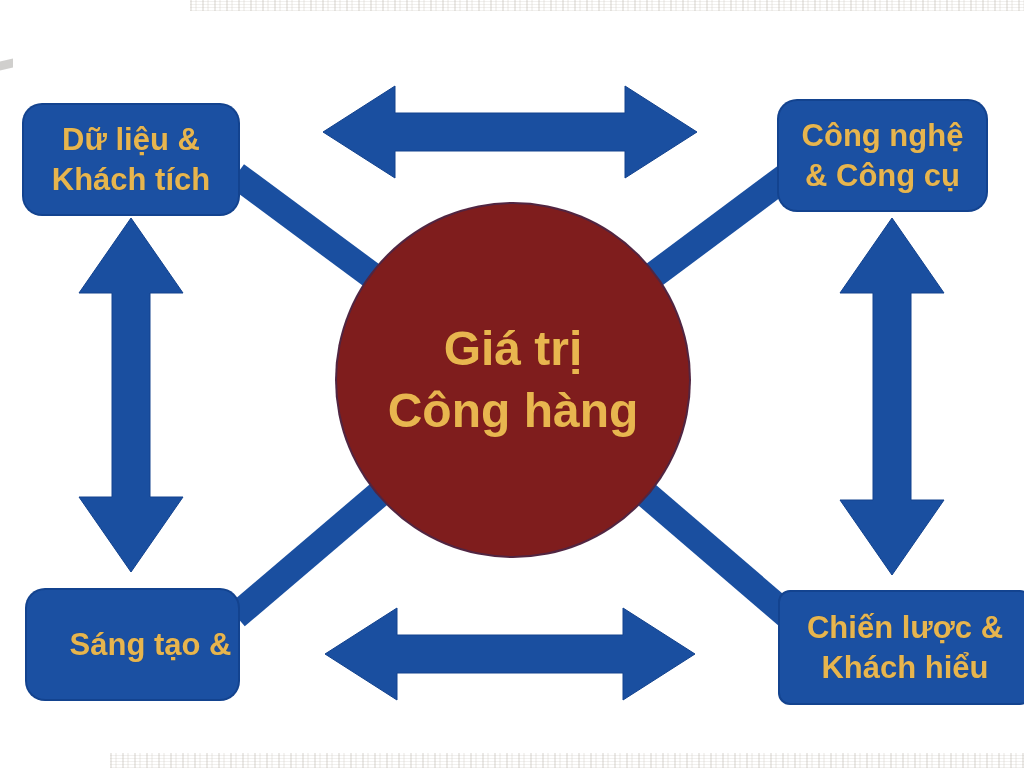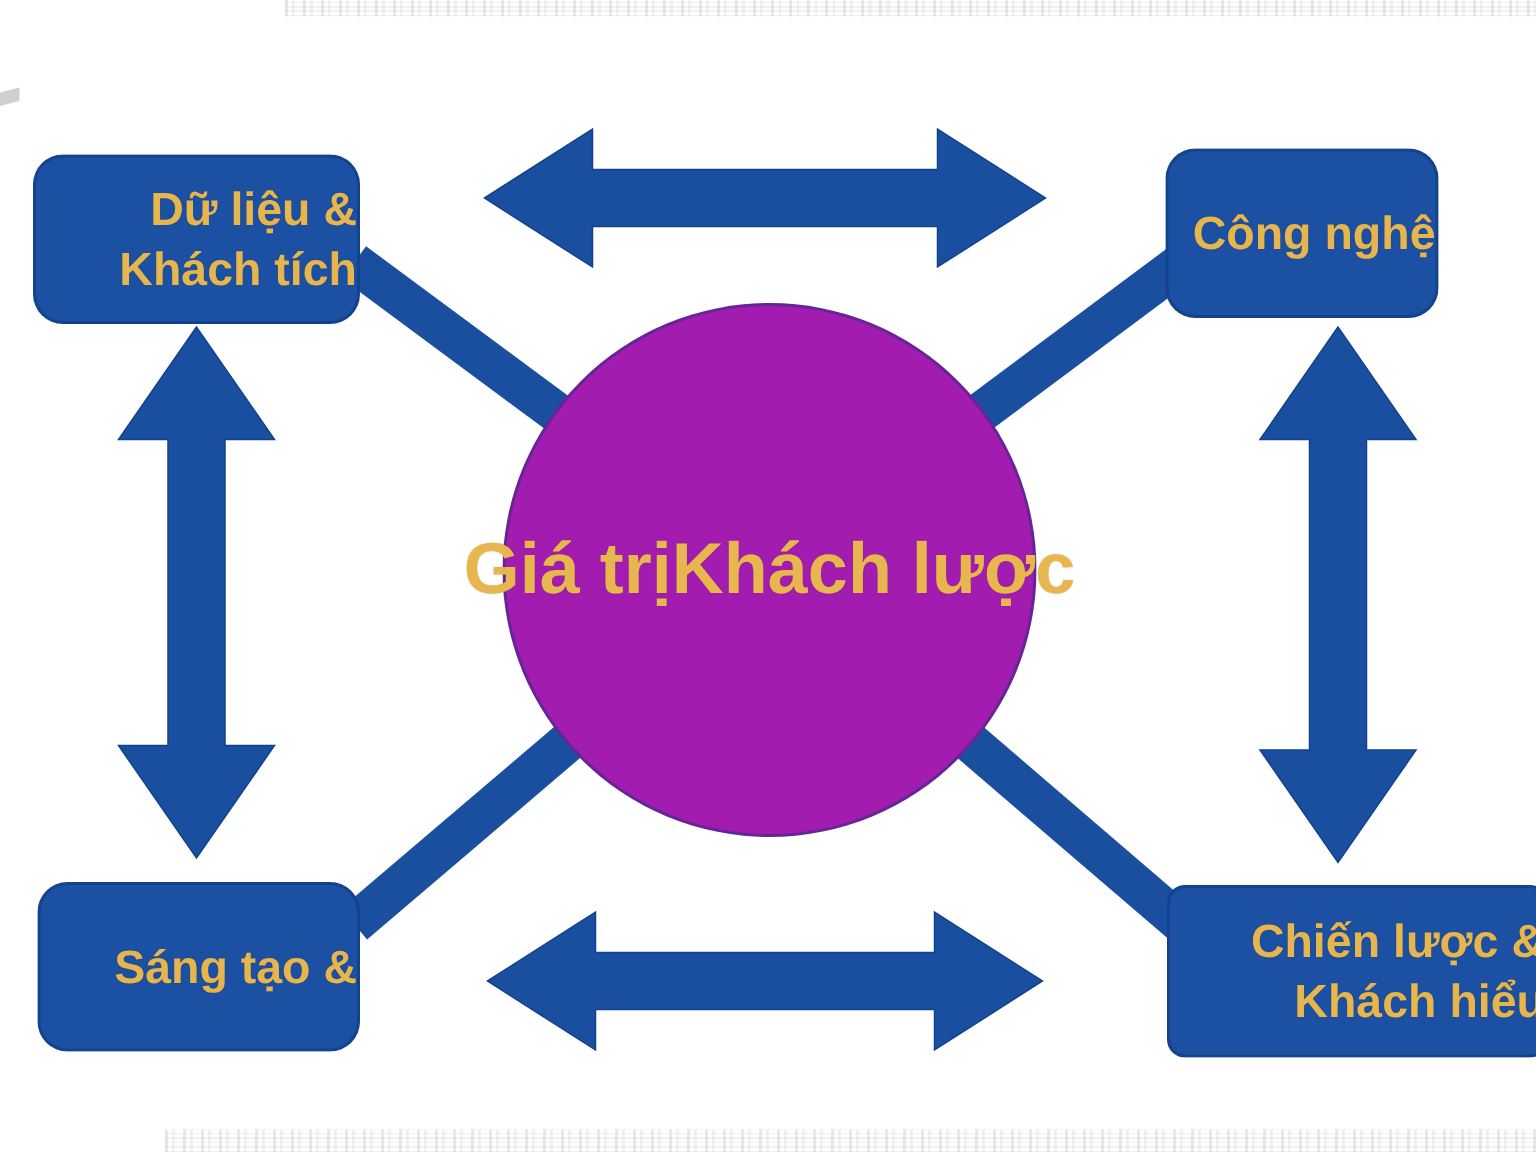--- a/index.html
+++ b/index.html
@@ -21,55 +21,55 @@
     width: 1024px;
     height: 768px;
   }
   .node-box {
     position: absolute;
     background: #1b50a2;
     border: 2px solid rgba(12, 50, 120, 0.45);
     border-radius: 20px;
     display: flex;
     flex-direction: column;
-    align-items: flex-end;
+    align-items: center;
     justify-content: center;
     text-align: center;
     color: #e7b54e;
     font-weight: bold;
     font-size: 31px;
     line-height: 40px;
     box-sizing: border-box;
     text-shadow: 0 0 1px rgba(80,50,0,0.25);
   }
   .node-box span { white-space: nowrap; }
   .center-circle {
     position: absolute;
     left: 335px;
     top: 202px;
     width: 356px;
     height: 356px;
     border-radius: 50%;
-    background: #a21caf;
+    background: #7f1d1d;
     border: 2px solid rgba(12, 50, 120, 0.40);
     display: flex;
-    flex-direction: row;
+    flex-direction: column;
     align-items: center;
     justify-content: center;
     text-align: center;
     color: #e8b64f;
     font-weight: bold;
     font-size: 48px;
     line-height: 62px;
     box-sizing: border-box;
     text-shadow: 0 0 1px rgba(80,50,0,0.25);
   }
   .center-circle span { white-space: nowrap; }
   .box-tl { left: 22px;  top: 103px; width: 218px; height: 113px; }
-  .box-tr { left: 777px; top: 99px;  width: 182px; height: 113px; }
+  .box-tr { left: 777px; top: 99px;  width: 211px; height: 113px; }
   .box-bl { left: 25px;  top: 588px; width: 215px; height: 113px; padding-left: 36px; }
   .box-br { left: 778px; top: 590px; width: 254px; height: 115px; border-radius: 12px; }
   
   .noise-strip {
     position: absolute;
     pointer-events: none;
     background:
       repeating-linear-gradient(90deg, rgba(188,182,172,0.30) 0 2px, transparent 2px 5px, rgba(205,199,190,0.22) 5px 7px, transparent 7px 12px),
       repeating-linear-gradient(0deg, rgba(180,174,165,0.18) 0 1px, transparent 1px 3px);
   }
@@ -105,33 +105,34 @@
     <polygon points="892,218 840,293 873,293 873,500 840,500 892,575 944,500 911,500 911,293 944,293" fill="#1a4fa0" stroke="#12428e" stroke-width="1"></polygon>
   </svg>
 
   <div class="node-box box-tl">
     <span>Dữ liệu &amp;</span>
     <span>Khách tích</span>
   </div>
 
   <div class="node-box box-tr">
     <span>Công nghệ</span>
+    <span>&amp; Công cụ</span>
   </div>
 
   <div class="node-box box-bl">
     <span>Sáng tạo &amp;</span>
   </div>
 
   <div class="node-box box-br">
     <span>Chiến lược &amp;</span>
     <span>Khách hiểu</span>
   </div>
 
   <div class="center-circle">
     <span>Giá trị</span>
-    <span>Khách lược</span>
+    <span>Công hàng</span>
   </div>
 
   <div class="noise-strip noise-top"></div>
   <div class="noise-strip noise-bottom"></div>
   <div class="edge-mark"></div>
 
 </div>
 
 </body></html>

